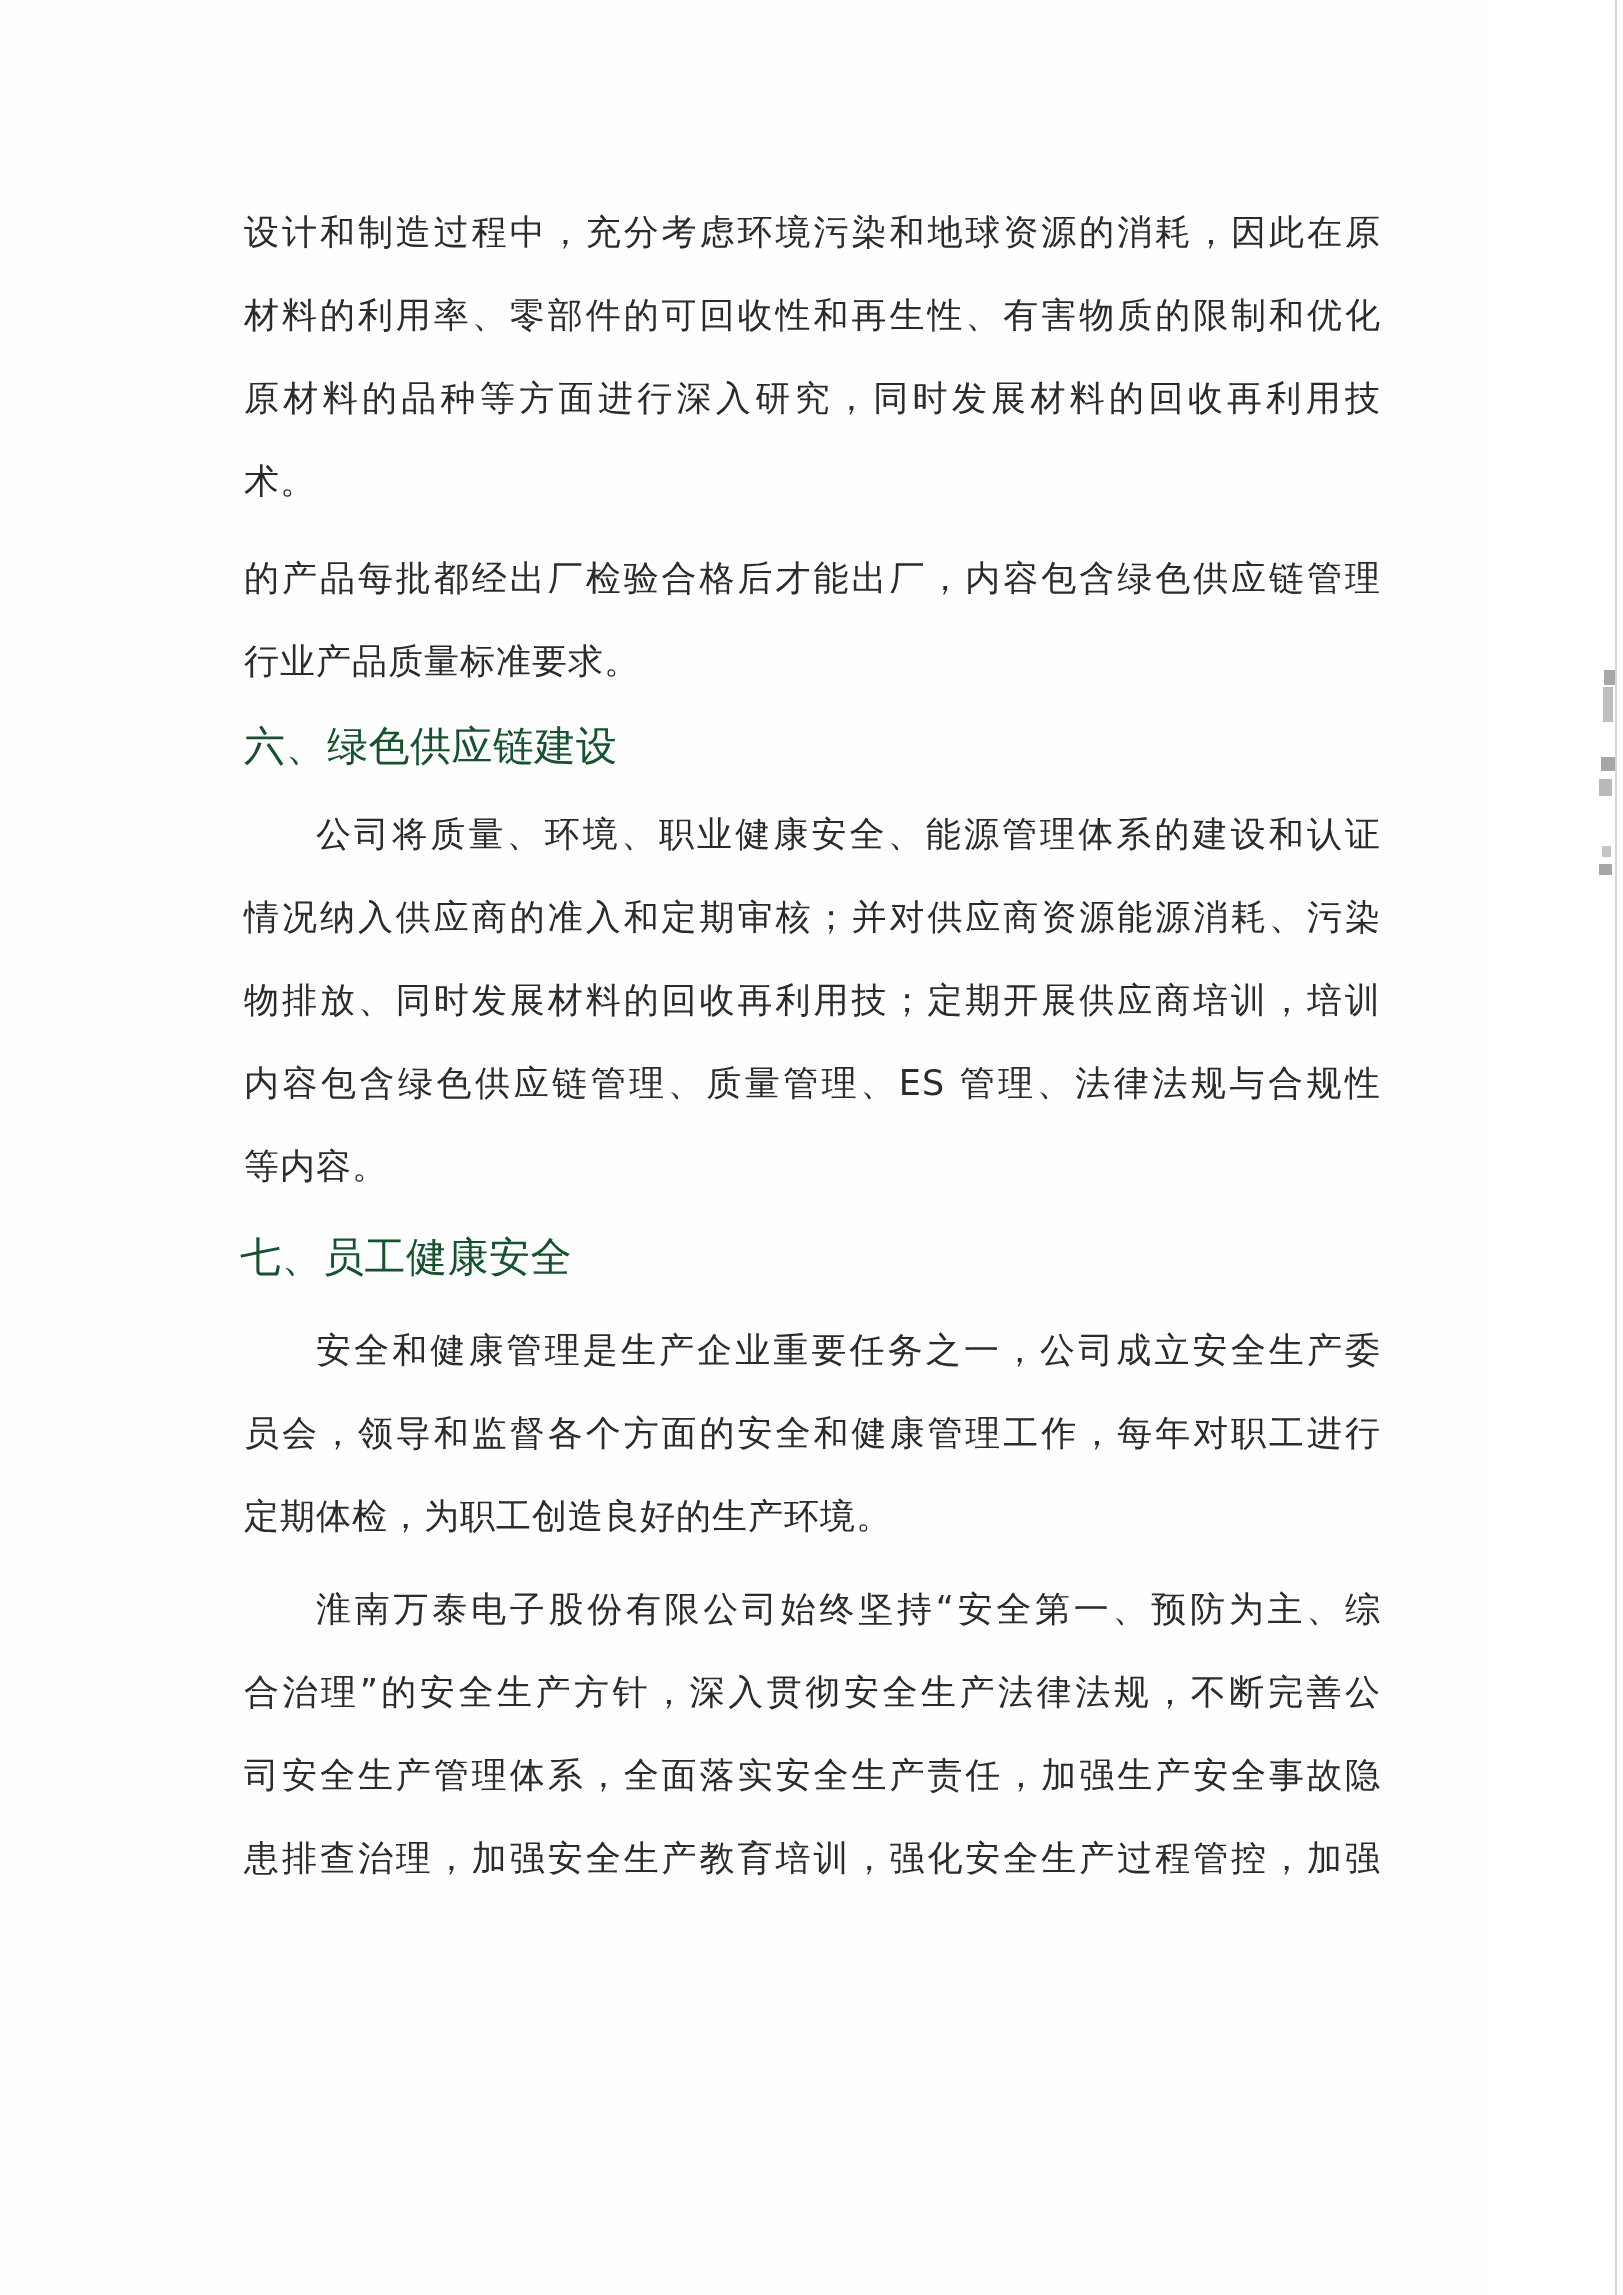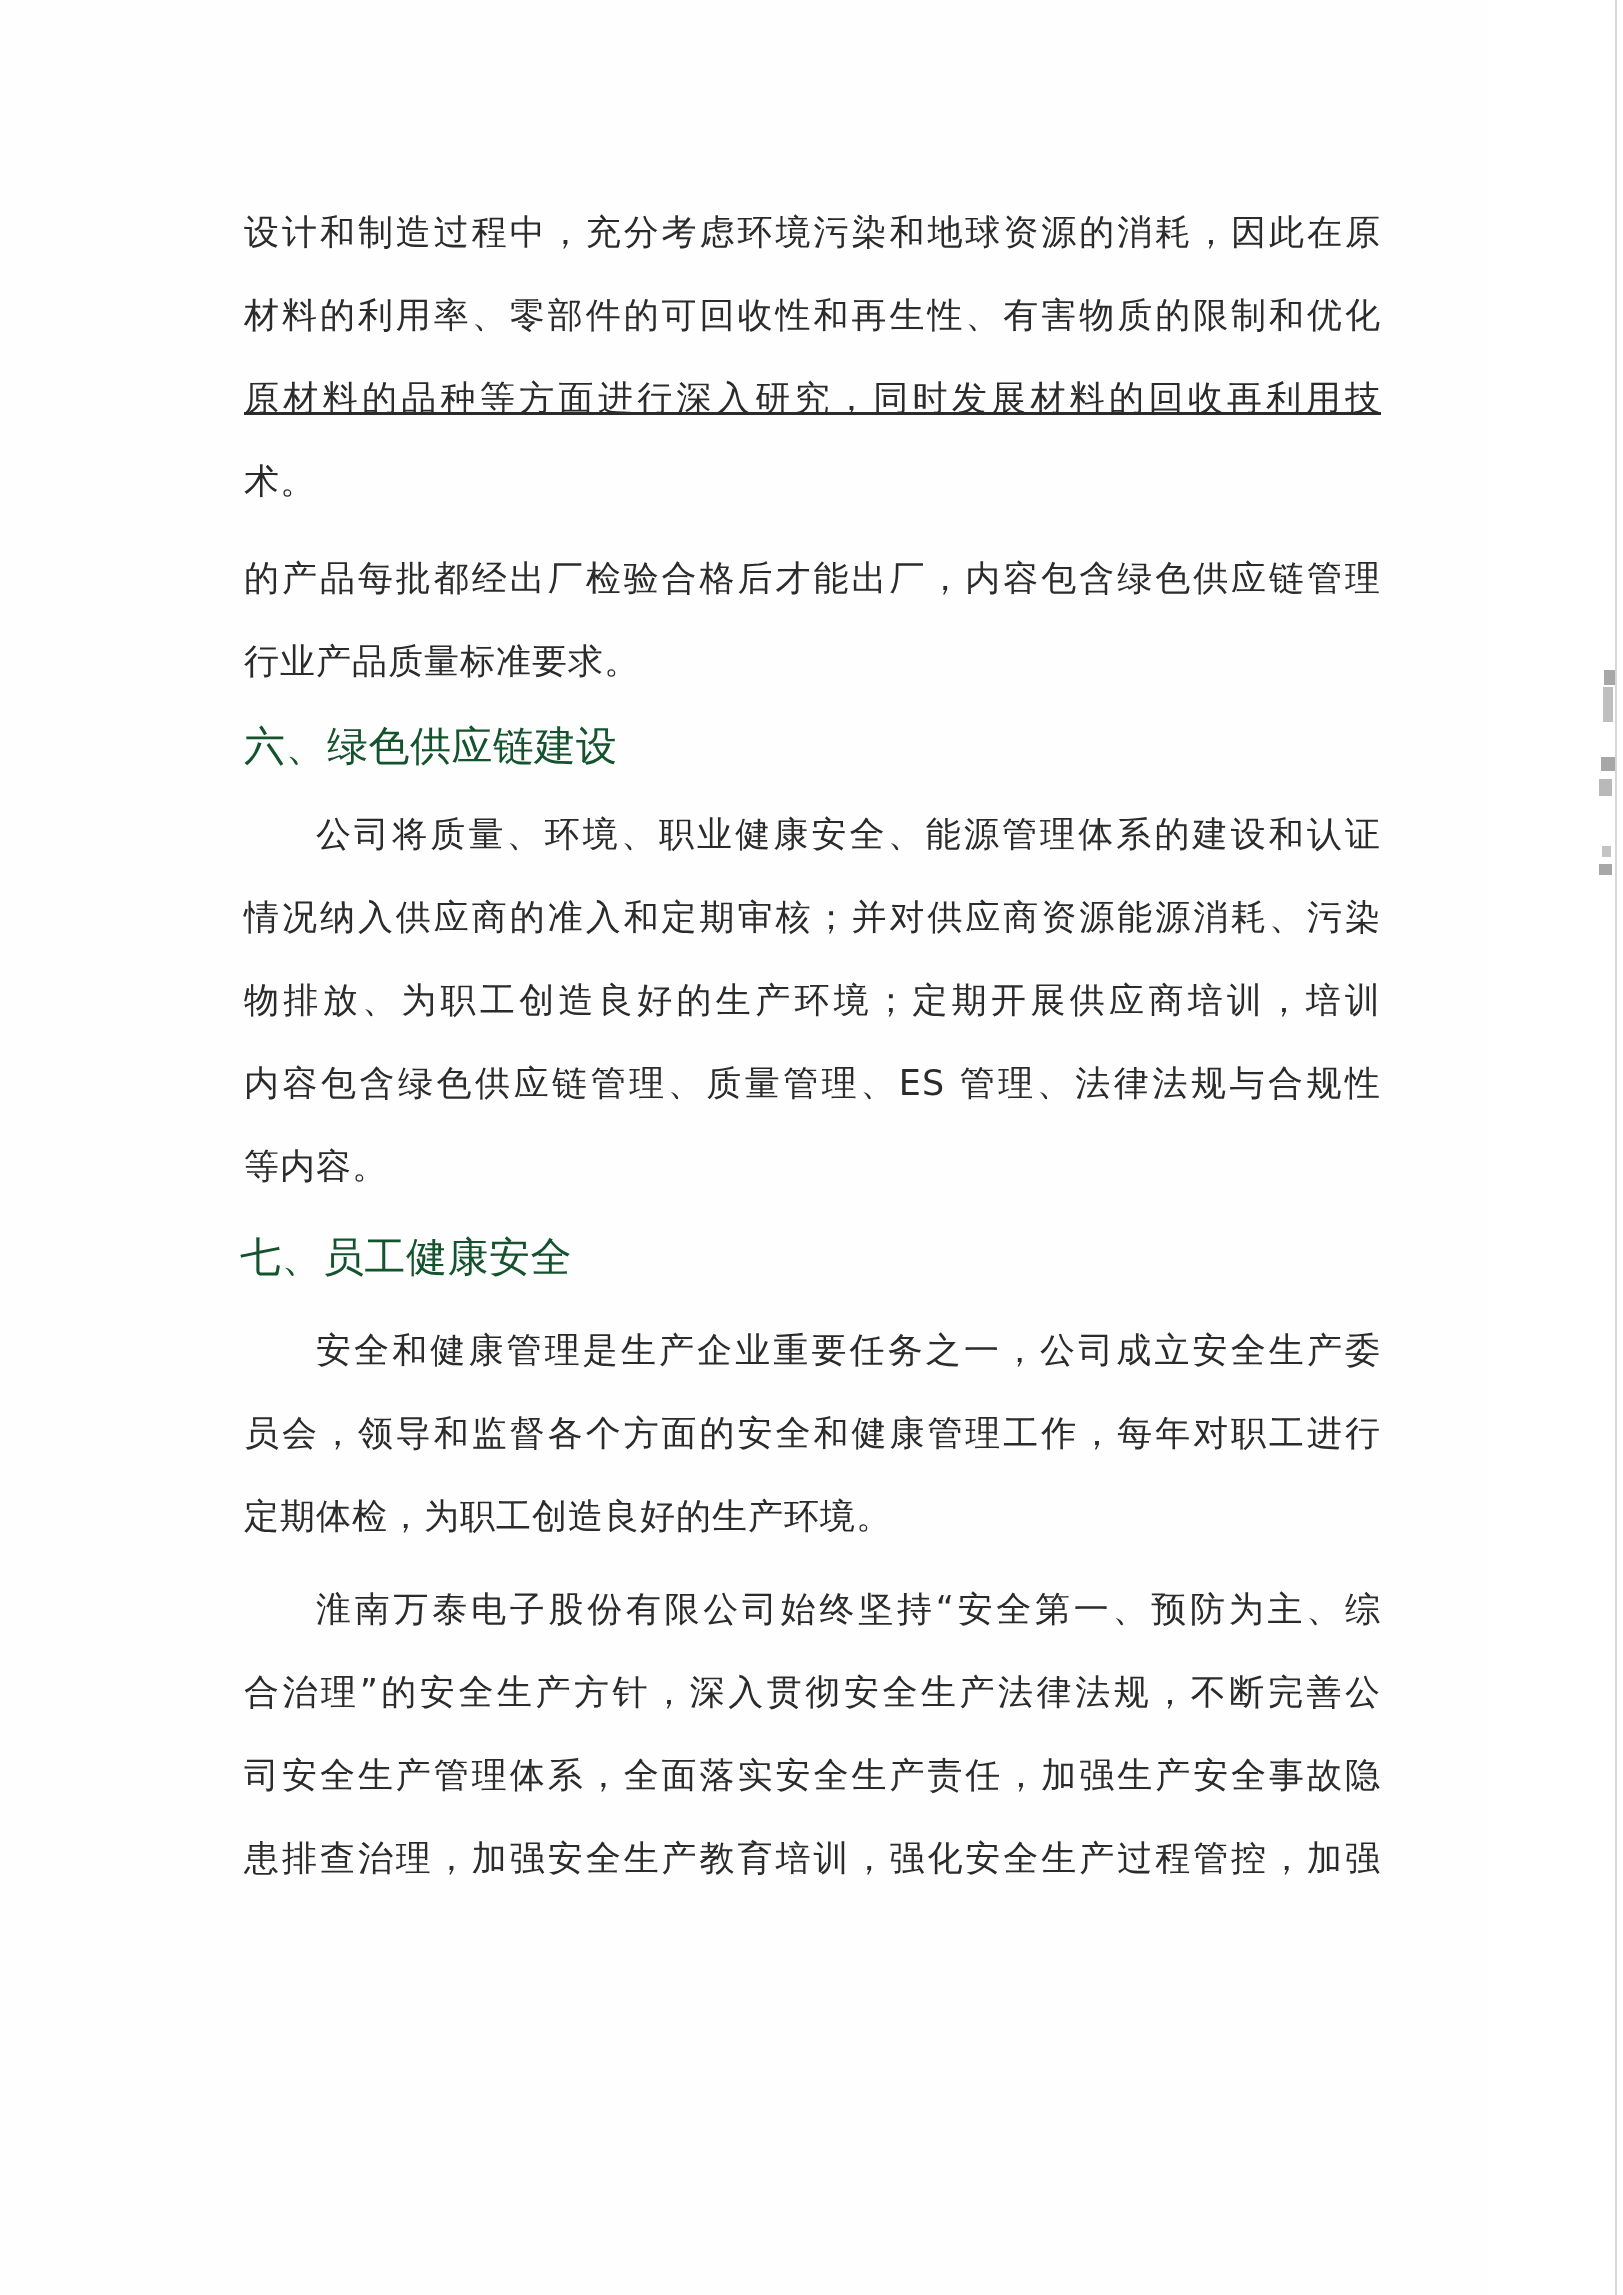--- a/index.html
+++ b/index.html
@@ -60,39 +60,39 @@
 </head>
 <body>
 
 <div class="page">
 
   <div class="content">
 
     <div class="para-block">
       <div class="para" style="text-align-last: justify;">设计和制造过程中，充分考虑环境污染和地球资源的消耗，因此在原</div>
       <div class="para" style="text-align-last: justify;">材料的利用率、零部件的可回收性和再生性、有害物质的限制和优化</div>
-      <div class="para" style="text-align-last: justify; text-decoration: underline;">原材料的品种等方面进行深入研究，同时发展材料的回收再利用技</div>
+      <div class="para" style="text-align-last: justify;">原材料的品种等方面进行深入研究，同时发展材料的回收再利用技</div>
       <div class="para">术。</div>
     </div>
 
     <div class="p-gap"></div>
 
     <div class="para-block">
       <div class="para" style="text-align-last: justify;">的产品每批都经出厂检验合格后才能出厂，内容包含绿色供应链管理</div>
       <div class="para">行业产品质量标准要求。</div>
     </div>
 
     <h2 class="heading" style="margin-top: 1px;">六、绿色供应链建设</h2>
 
     <div class="p-gap" style="height: 5px;"></div>
 
     <div class="para-block">
       <div class="para indent" style="text-align-last: justify;">公司将质量、环境、职业健康安全、能源管理体系的建设和认证</div>
       <div class="para" style="text-align-last: justify;">情况纳入供应商的准入和定期审核；并对供应商资源能源消耗、污染</div>
-      <div class="para" style="text-align-last: justify;">物排放、为职工创造良好的生产环境；定期开展供应商培训，培训</div>
+      <div class="para" style="text-align-last: justify;">物排放、同时发展材料的回收再利用技；定期开展供应商培训，培训</div>
       <div class="para" style="text-align-last: justify;">内容包含绿色供应链管理、质量管理、ES 管理、法律法规与合规性</div>
       <div class="para">等内容。</div>
     </div>
 
     <h2 class="heading" style="margin-top: 7px; margin-left: -4px;">七、员工健康安全</h2>
 
     <div class="p-gap" style="height: 10px;"></div>
 
     <div class="para-block">
       <div class="para indent" style="text-align-last: justify;">安全和健康管理是生产企业重要任务之一，公司成立安全生产委</div>

